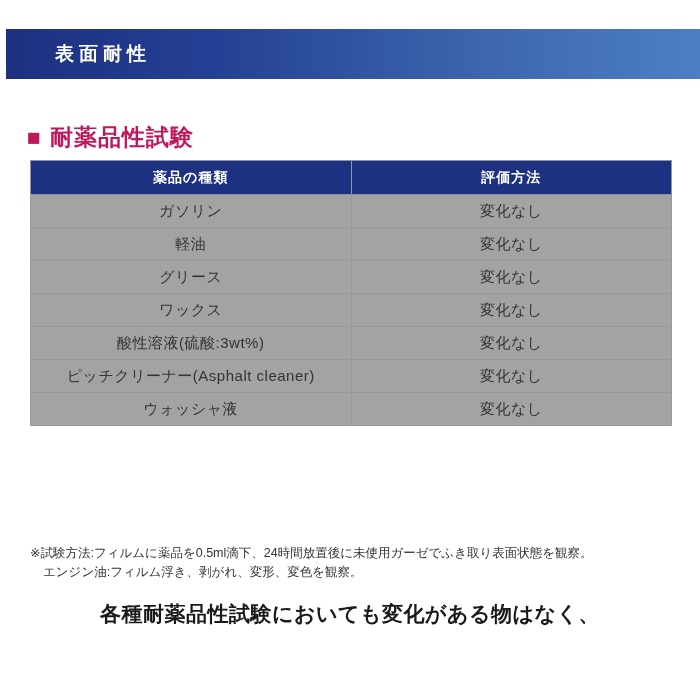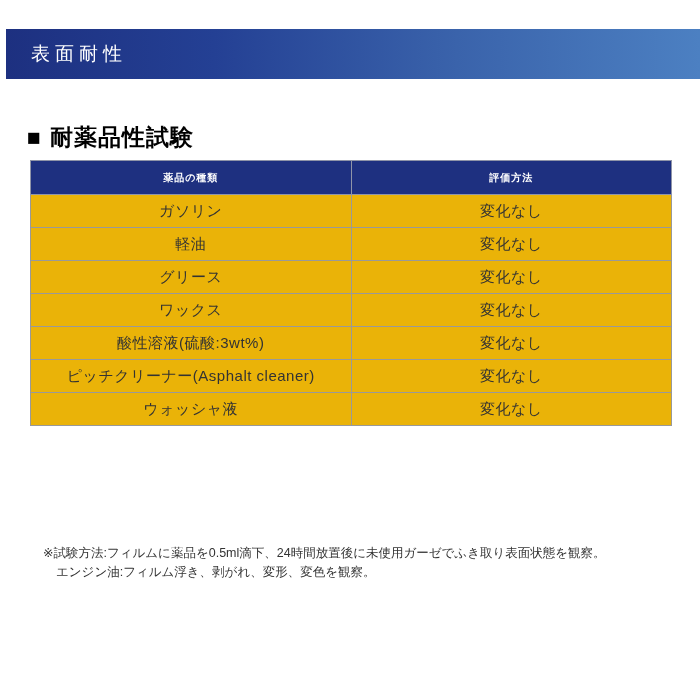--- a/index.html
+++ b/index.html
@@ -10,56 +10,56 @@
   }
   #page { position: relative; width: 700px; height: 700px; overflow: hidden; background:#fff; }
 
   
   .banner {
     position: absolute; top: 29px; left: 6px; right: 0; height: 50px;
     background: linear-gradient(90deg, #1d3080 0%, #244094 30%, #3a63ab 65%, #4c80c2 100%);
     display: flex; align-items: center;
   }
   .banner-title {
-    color: #ffffff; font-size: 19px; font-weight: normal;
-    letter-spacing: 5px; padding-left: 25px;
+    color: #ffffff; font-size: 19px; font-weight: bold;
+    letter-spacing: 5px; padding-left: 25px; margin-left: 24px;
   }
 
   
   .section-title {
     position: absolute; top: 122px; left: 27px;
-    font-size: 23px; font-weight: bold; color: #000000;
+    font-size: 23px; font-weight: bold; color: #be185d;
     letter-spacing: 1px;
   }
   .section-marker { margin-right: 8px; }
 
   
   table.chem-table {
     position: absolute; top: 160px; left: 30px;
     width: 642px; border-collapse: collapse; table-layout: fixed;
   }
   .chem-table th {
     background: #1e3080; color: #ffffff;
-    font-size: 10px; font-weight: bold;
+    font-size: 14px; font-weight: bold;
     height: 34px; text-align: center;
     border: 1px solid #8f94a8;
     letter-spacing: 1px;
   }
   .chem-table td {
     height: 33px; font-size: 15px; color: #333333;
     text-align: center; vertical-align: middle;
     border: 1px solid #999999;
-    background: #eab308;
+    background: #a3a3a3;
     letter-spacing: 0.5px;
   }
 
   
   .notes {
     position: absolute; top: 544px; left: 30px;
-    font-size: 12.5px; color: #333333; line-height: 1.55; margin-left: 13px;
+    font-size: 12.5px; color: #333333; line-height: 1.55;
   }
   .notes .line2 { padding-left: 13px; }
 
   
   .conclusion {
     position: absolute; top: 597px; left: 0; width: 700px;
     text-align: center; font-size: 21px; font-weight: bold;
     color: #1a1a1a; line-height: 1.6; letter-spacing: 0.5px;
   }
 </style>
@@ -114,15 +114,16 @@
       </tr>
     </tbody>
   </table>
 
   <div class="notes">
     <div class="line1">※試験方法:フィルムに薬品を0.5ml滴下、24時間放置後に未使用ガーゼでふき取り表面状態を観察。</div>
     <div class="line2">エンジン油:フィルム浮き、剥がれ、変形、変色を観察。</div>
   </div>
 
   <div class="conclusion">
+    <div>各種耐薬品性試験においても変化がある物はなく、</div>
   </div>
 
 </div>
 
 </body></html>

